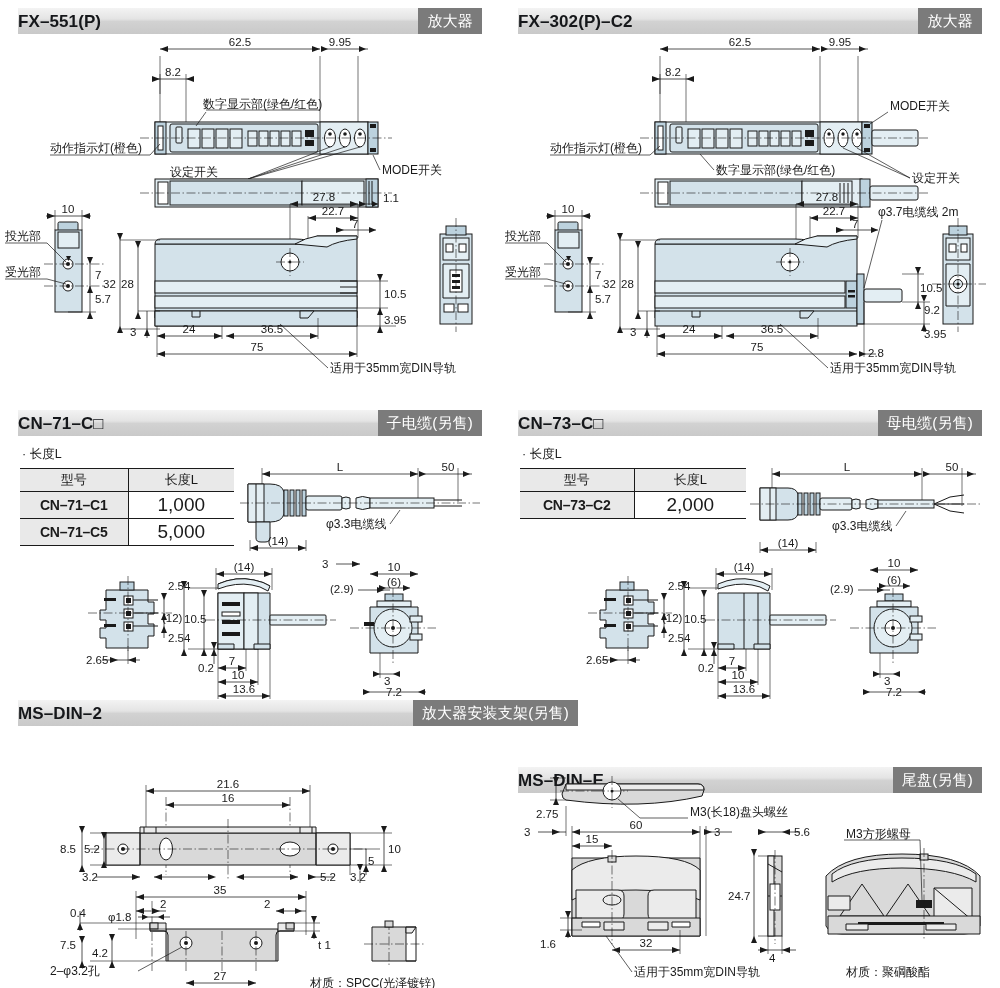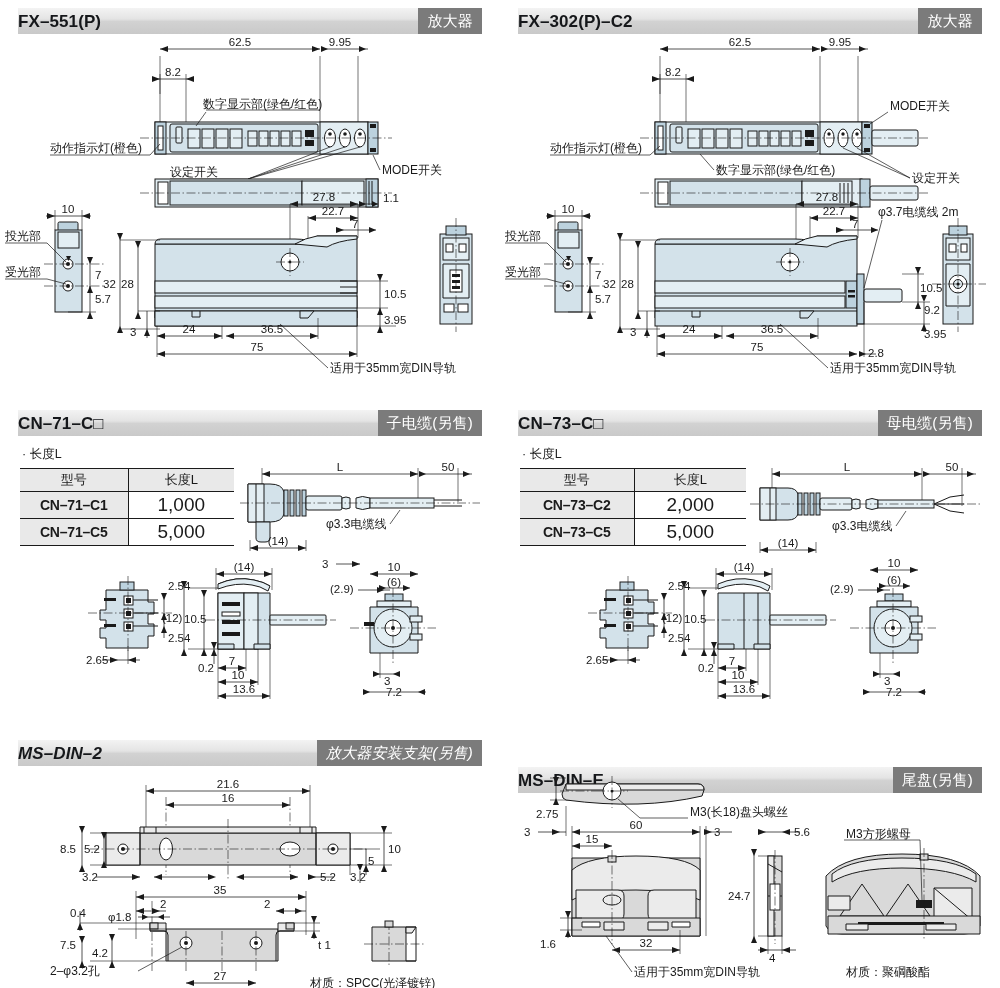--- a/index.html
+++ b/index.html
@@ -720,24 +720,20 @@
         <tr>
       <th style="width:114px;">型号</th>
       <th class="vsep" style="width:112px;">长度L</th>
     </tr>
       </thead>
     <tbody>
       <tr>
         <td class="model">CN–73–C2</td>
         <td class="len vsep">2,000</td>
       </tr>
-      <tr>
-        <td class="model">CN–73–C5</td>
-        <td class="len vsep">5,000</td>
-      </tr>
     </tbody>
   </table>
 
   <div class="draw" style="left:750px;top:450px;">
   <svg width="250" height="120" viewBox="0 0 250 120">
     <line class="ext" x1="22" y1="18" x2="22" y2="46"></line>
     <line class="ext" x1="172" y1="18" x2="172" y2="56"></line>
     <line class="ext" x1="212" y1="18" x2="212" y2="56"></line>
     <line class="dim" x1="22" y1="24" x2="172" y2="24"></line>
     <path class="blk" d="M22,24 l8,-3 v6 z"></path>
@@ -888,21 +884,21 @@
     <path class="blk" d="M300,114 l-7,-3 v6 z"></path>
         <path class="blk" d="M313,114 l7,-3 v6 z"></path>
     <text class="t" x="304" y="125">3</text>
     <line class="dim" x1="284" y1="132" x2="346" y2="132"></line>
     <path class="blk" d="M290,132 l-7,-3 v6 z"></path>
         <path class="blk" d="M338,132 l7,-3 v6 z"></path>
     <text class="t" x="314" y="136" text-anchor="middle">7.2</text>
   </svg>
   </div>
 
-  <div class="panel" style="left:18px;top:740px;width:464px;font-style:italic;">
+  <div class="panel" style="left:18px;top:700px;width:560px;">
     <div class="hdr">
       <span class="hdr-title">MS–DIN–2</span>
       <span class="hdr-badge">放大器安装支架(另售)</span>
     </div>
   </div>
 
   <div class="draw" style="left:20px;top:739px;margin-top:32px;">
   <svg width="470" height="222" viewBox="0 0 470 222">
 
     <line class="ext" x1="126" y1="14" x2="126" y2="58"></line>

